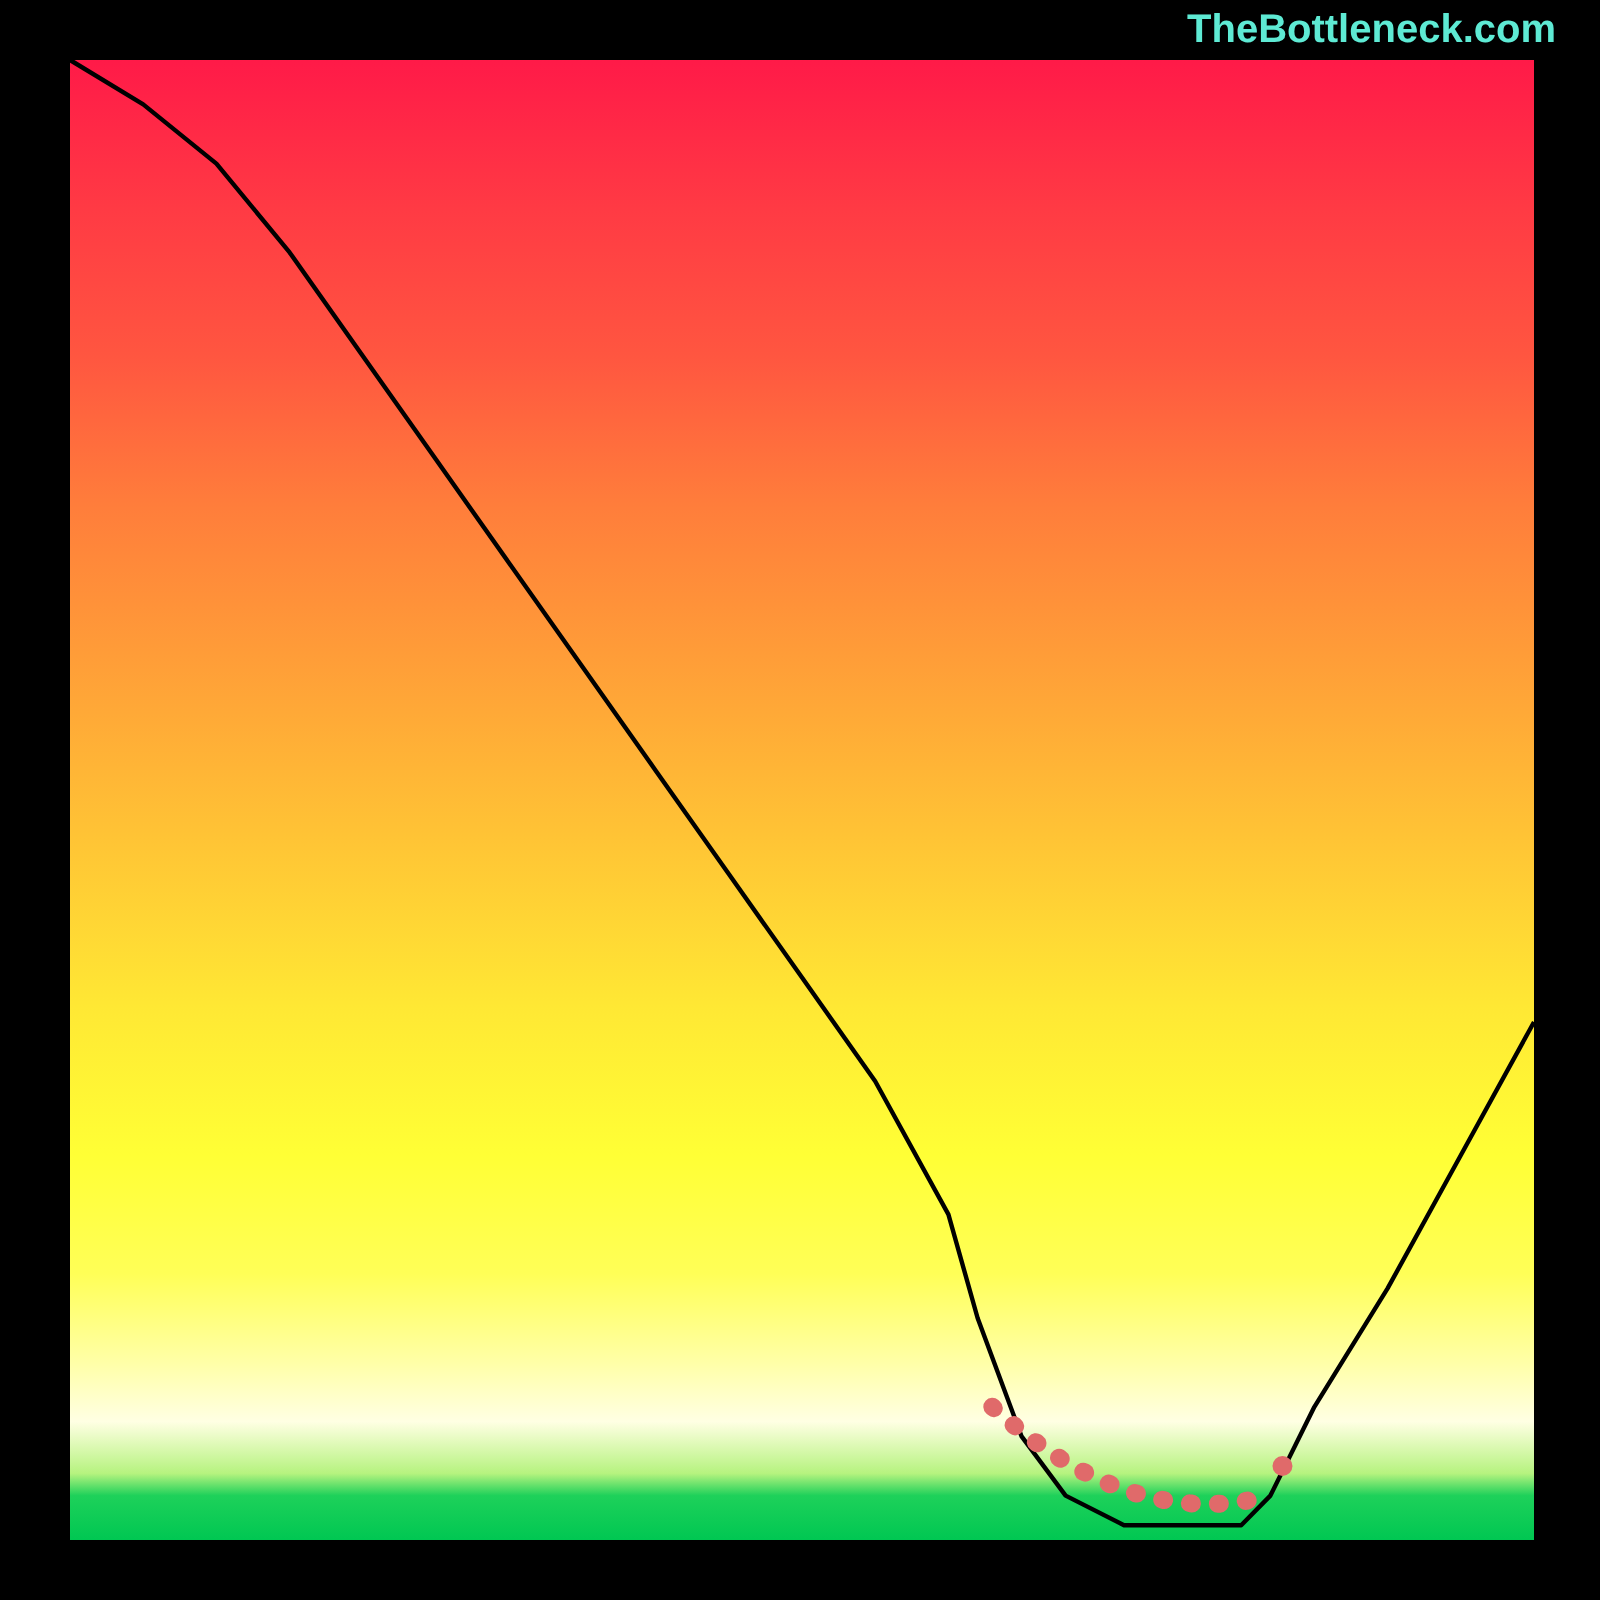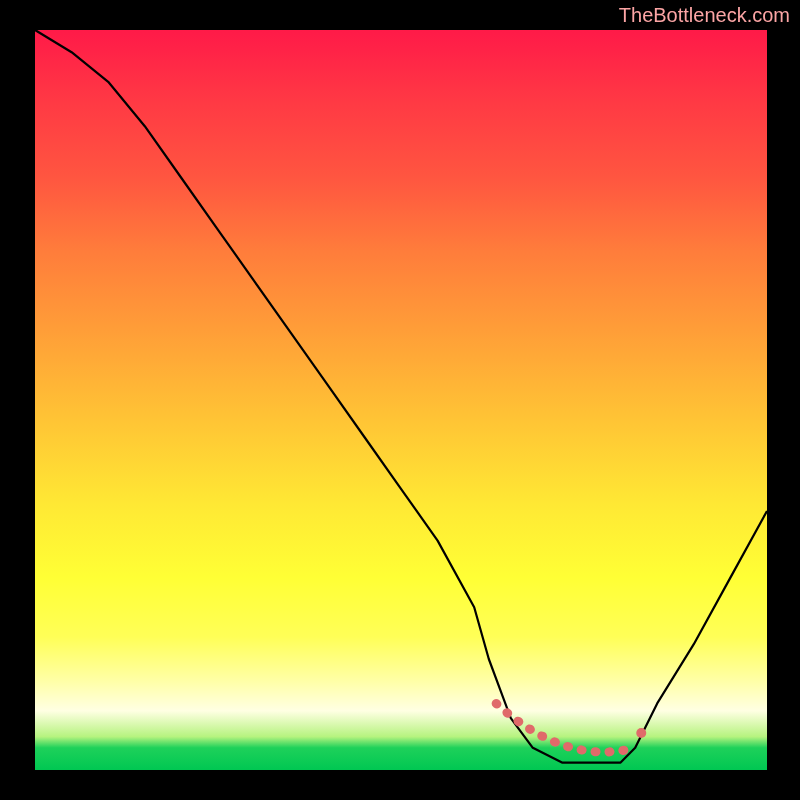--- a/index.html
+++ b/index.html
@@ -6,24 +6,24 @@
   body {
     width: 800px;
     height: 800px;
     background: #000;
     position: relative;
     font-family: Arial, sans-serif;
   }
   .watermark {
     position: absolute;
     top: 4px;
-    right: 10px;
-    color: #fca5a5;
+    right: 22px;
+    color: #5eead4;
     font-size: 20px;
-    font-weight: 400;
+    font-weight: 700;
     z-index: 10;
   }
   .plot-area {
     position: absolute;
     left: 35px;
     top: 30px;
     width: 732px;
     height: 740px;
     background: linear-gradient(to bottom,
       #ff1a48 0%,

